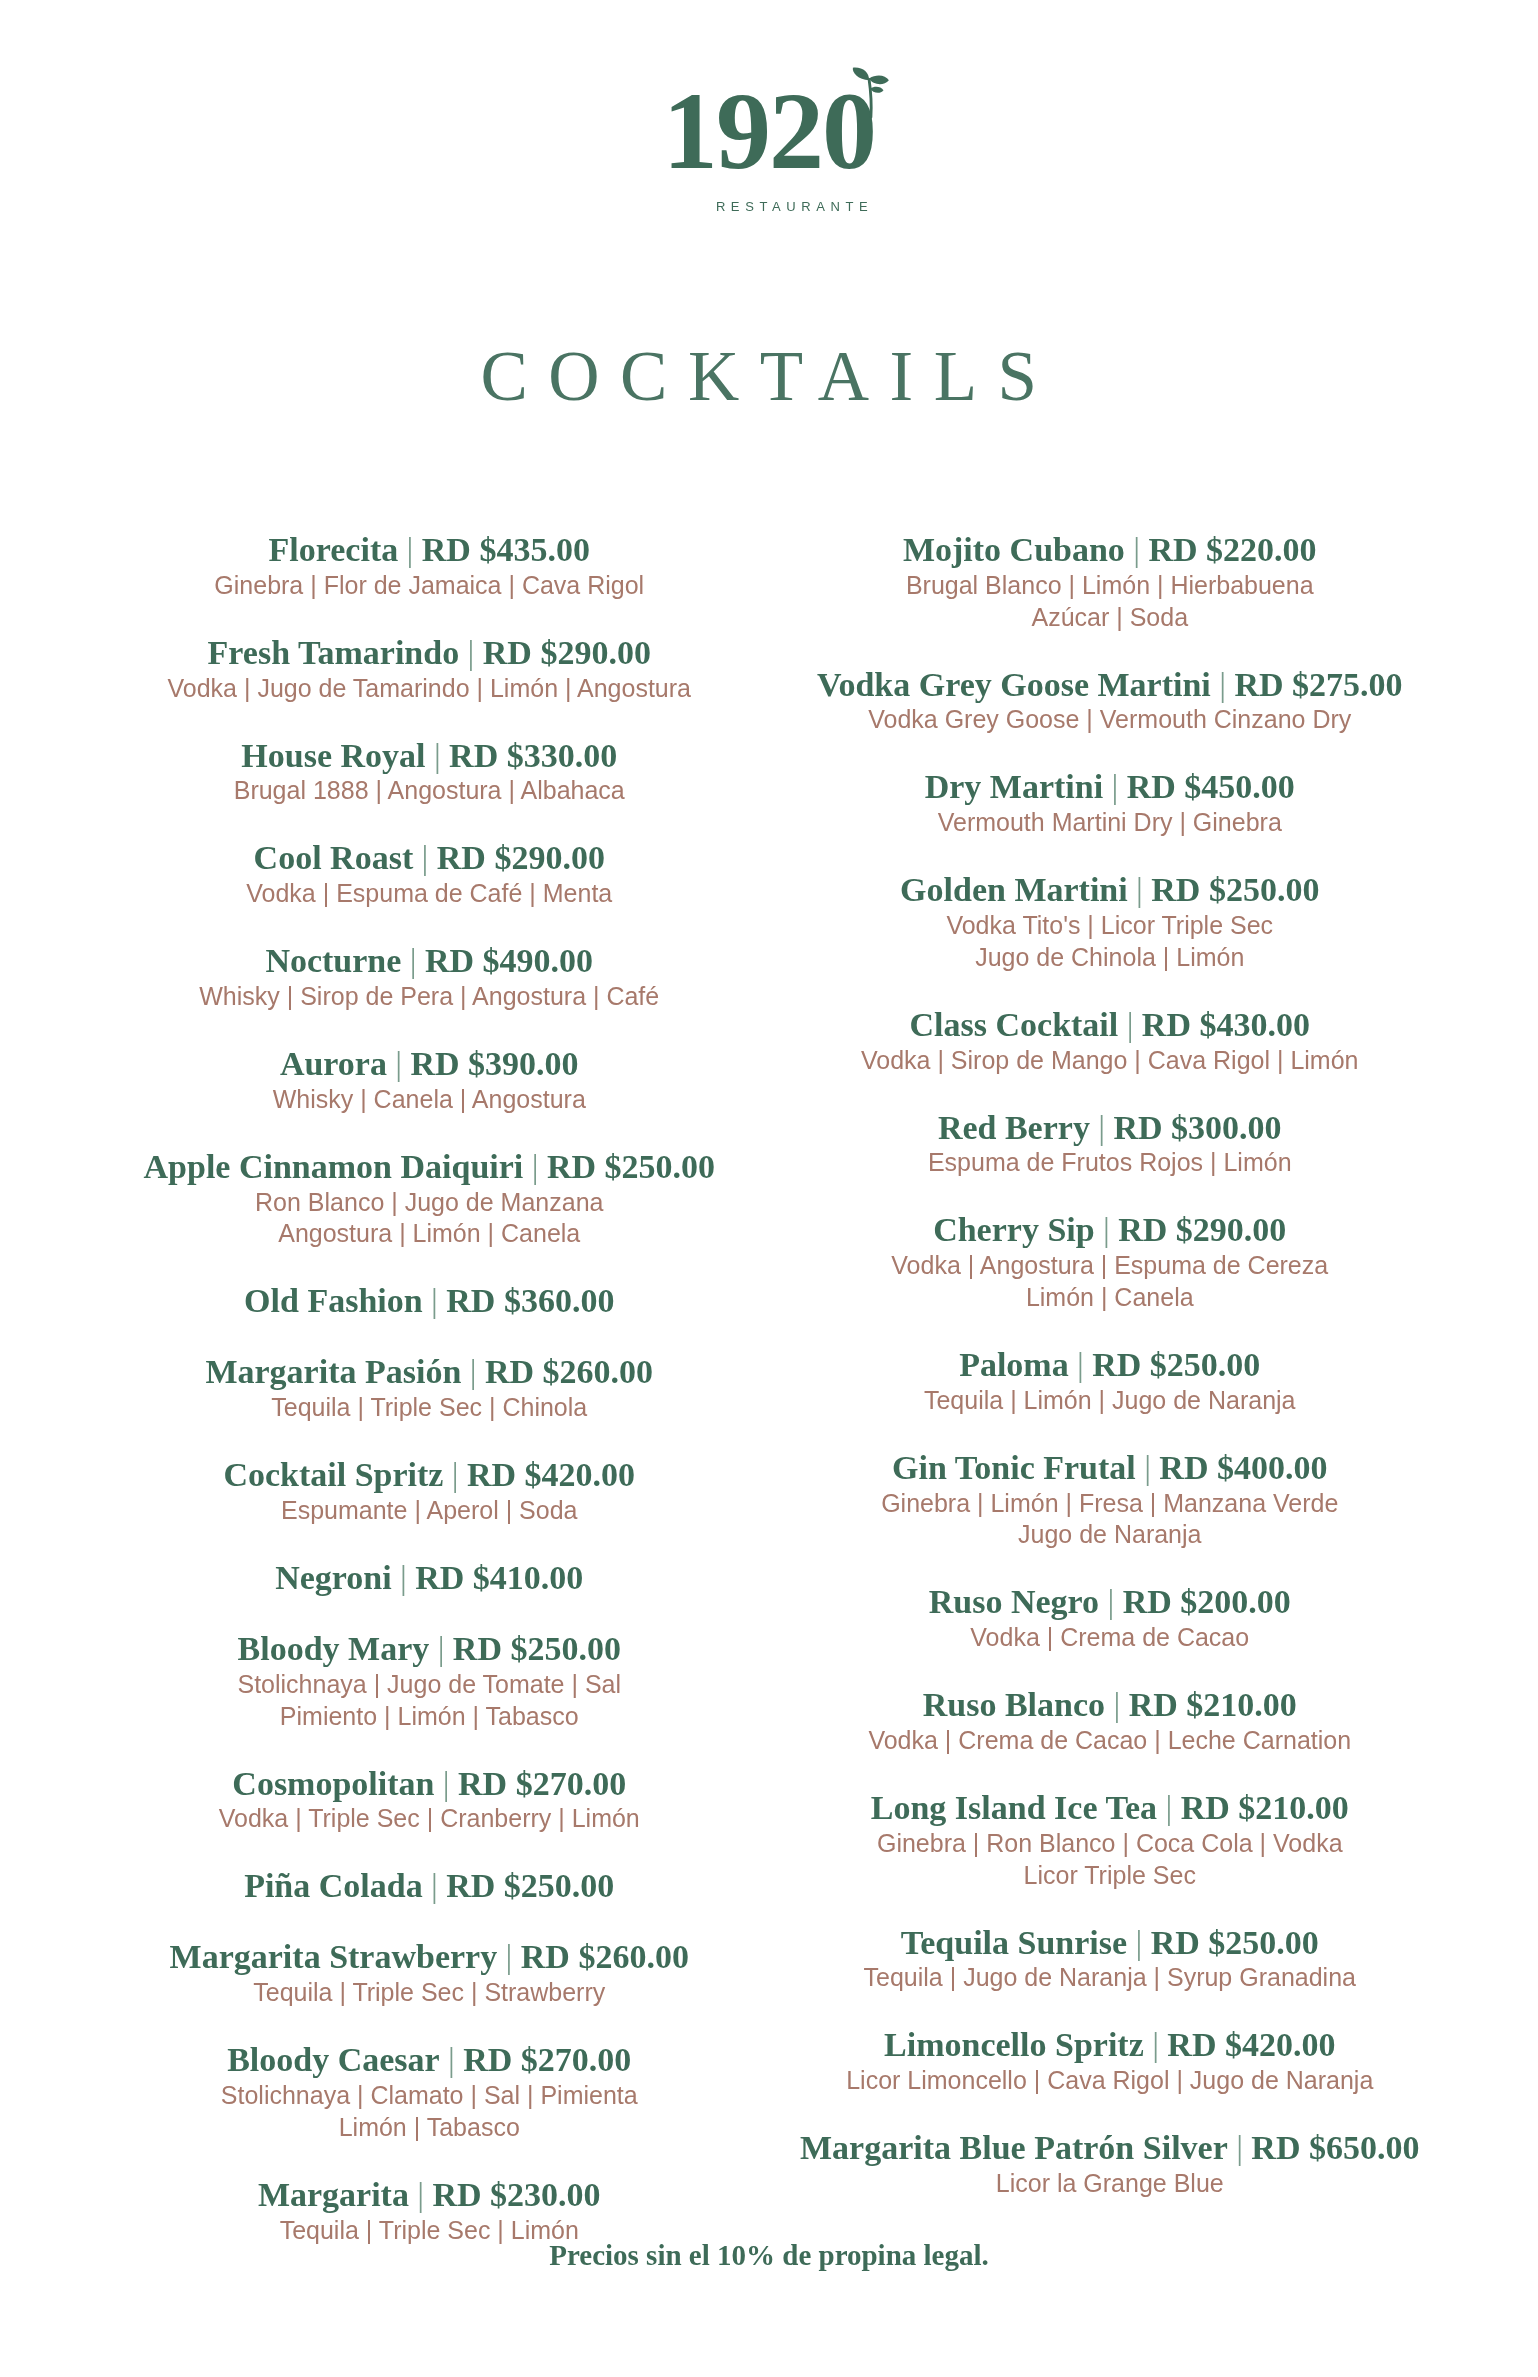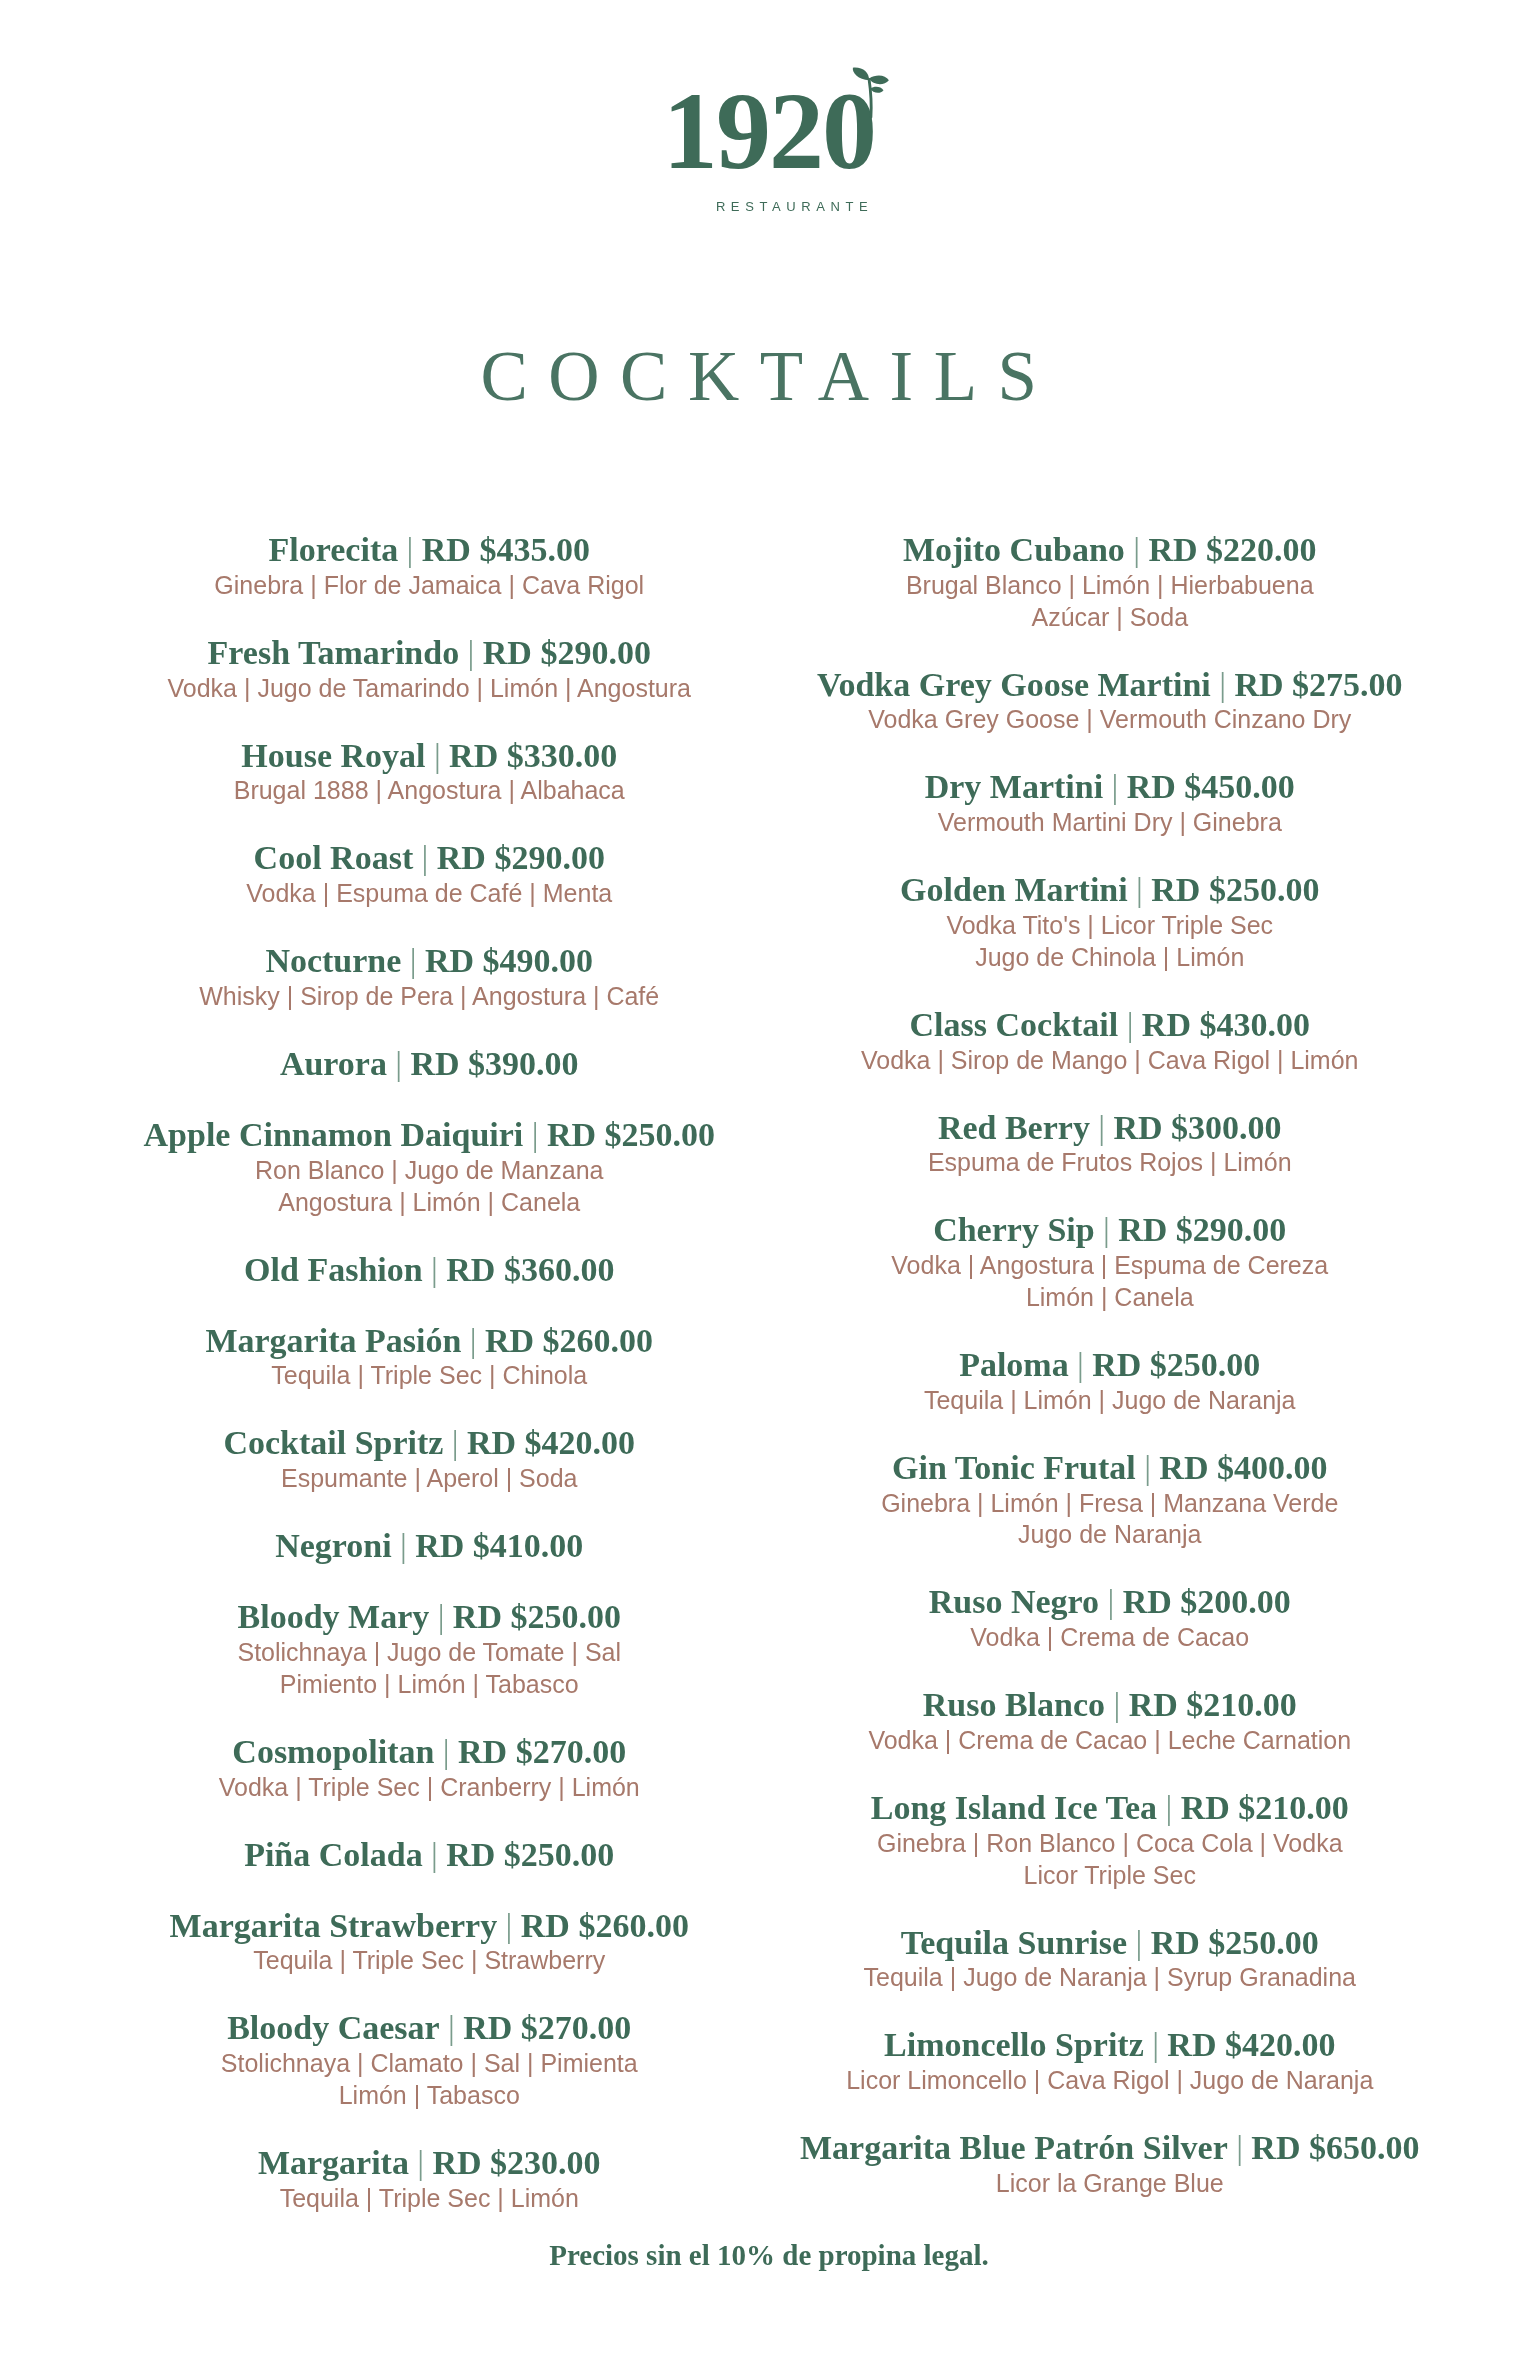--- a/index.html
+++ b/index.html
@@ -104,20 +104,21 @@
       <article class="item">
         <h3 class="item-title"><span class="nm">Cool Roast</span><span class="sep">|</span><span class="pr">RD $290.00</span></h3>
         <p class="ing">Vodka | Espuma de Café | Menta</p>
       </article>
       <article class="item">
         <h3 class="item-title"><span class="nm">Nocturne</span><span class="sep">|</span><span class="pr">RD $490.00</span></h3>
         <p class="ing">Whisky | Sirop de Pera | Angostura | Café</p>
       </article>
       <article class="item">
         <h3 class="item-title"><span class="nm">Aurora</span><span class="sep">|</span><span class="pr">RD $390.00</span></h3>
+        <p class="ing">Whisky | Canela | Angostura</p>
       </article>
       <article class="item">
         <h3 class="item-title"><span class="nm">Apple Cinnamon Daiquiri</span><span class="sep">|</span><span class="pr">RD $250.00</span></h3>
         <p class="ing">Ron Blanco | Jugo de Manzana</p>
         <p class="ing">Angostura | Limón | Canela</p>
       </article>
       <article class="item">
         <h3 class="item-title"><span class="nm">Old Fashion</span><span class="sep">|</span><span class="pr">RD $360.00</span></h3>
       </article>
       <article class="item">

